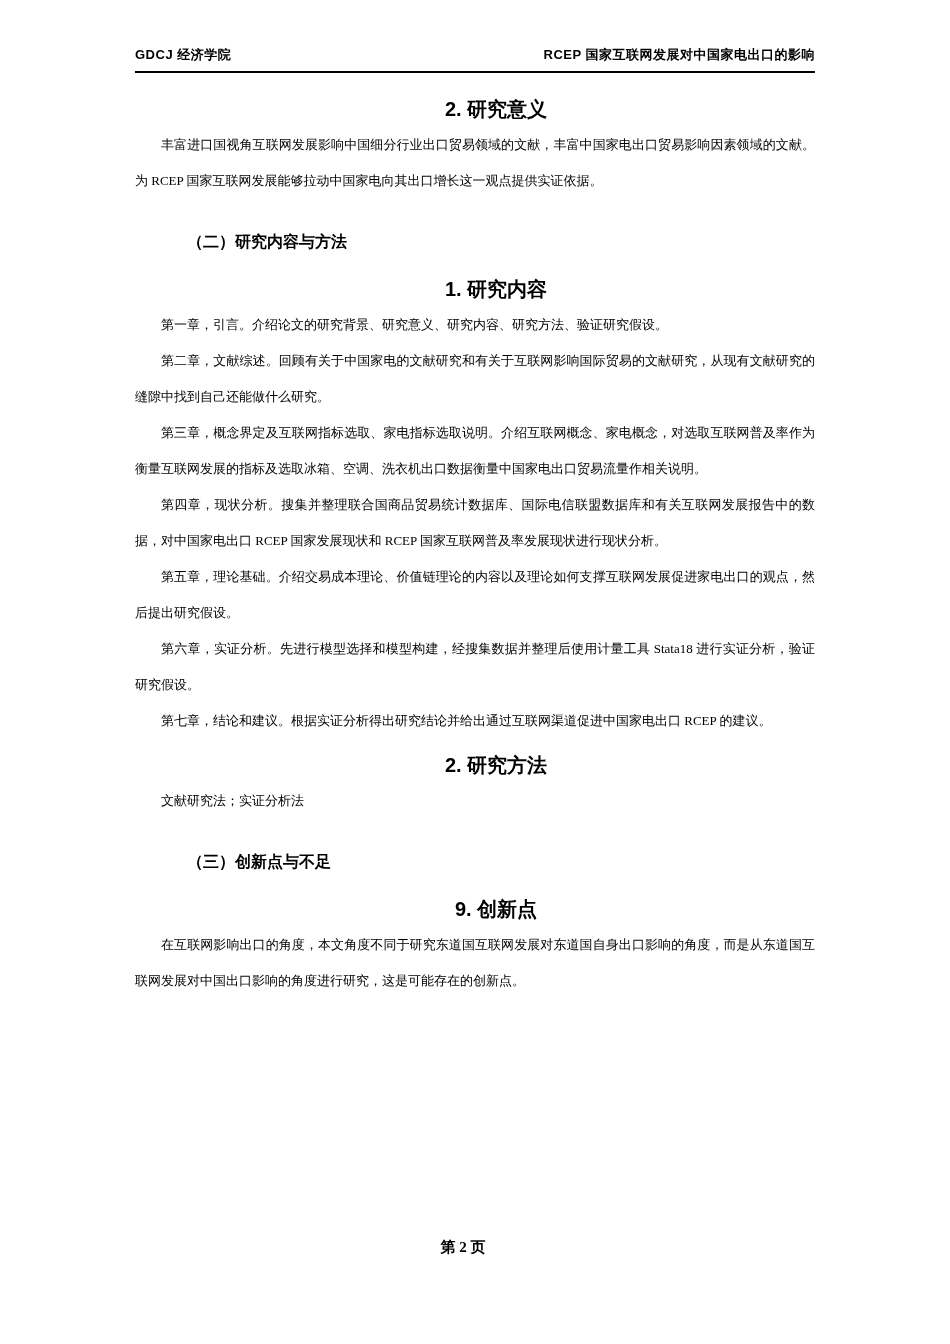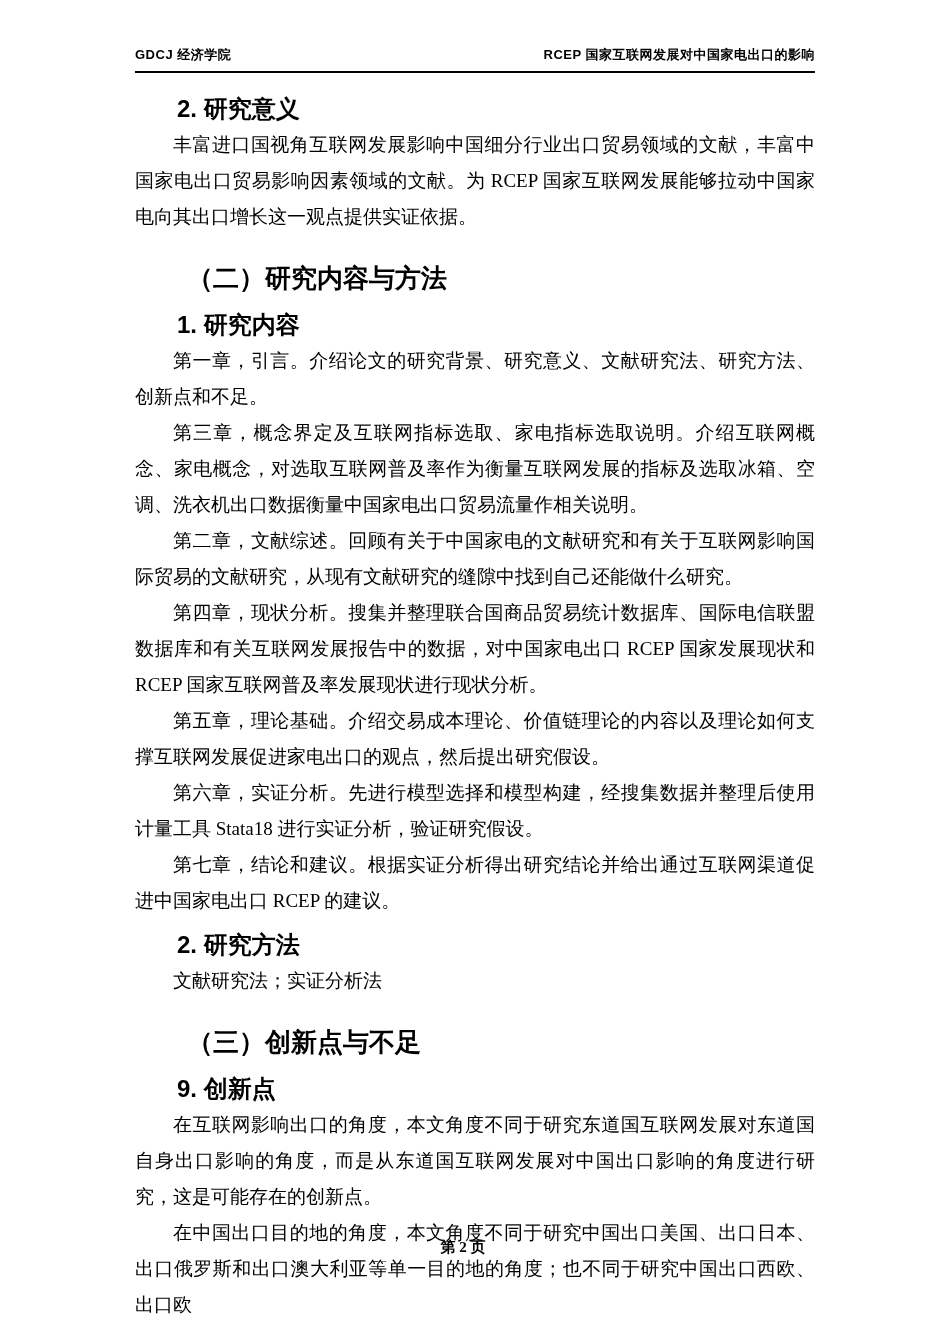--- a/index.html
+++ b/index.html
@@ -26,39 +26,40 @@
     padding-bottom: 7px;
     font-family: "Liberation Sans", sans-serif;
     font-weight: 700;
     font-size: 13px;
     letter-spacing: 0.5px;
     gap: 12px;
   }
   .page-header .hdr-right { text-align: center; }
   .doc-body { margin-top: 4px; }
   p.para {
-    font-size: 19px;
+    font-size: 13px;
     line-height: 36px;
     text-align: justify;
     text-indent: 2em;
     font-family: "Liberation Serif", serif;
   }
   .h-sub {
     font-family: "Liberation Sans", sans-serif;
     font-weight: 700;
-    font-size: 24px;
+    font-size: 20px;
     line-height: 28px;
     padding-left: 42px;
     margin: 12px 0 4px 0;
+    text-align: center;
   }
   .h-sub.first { margin-top: 22px; }
   .h-section {
     font-family: "Liberation Sans", sans-serif;
     font-weight: 700;
-    font-size: 26px;
+    font-size: 16px;
     line-height: 30px;
     padding-left: 52px;
     margin: 28px 0 18px 0;
   }
   .page-footer {
     position: absolute;
     left: 0;
     top: 1238px;
     width: 926px;
     text-align: center;
@@ -77,35 +78,34 @@
     <span class="hdr-right">RCEP 国家互联网发展对中国家电出口的影响</span>
   </div>
 
   <div class="doc-body">
     <div class="h-sub first">2. 研究意义</div>
     <p class="para">丰富进口国视角互联网发展影响中国细分行业出口贸易领域的文献，丰富中国家电出口贸易影响因素领域的文献。为 RCEP 国家互联网发展能够拉动中国家电向其出口增长这一观点提供实证依据。</p>
 
     <div class="h-section">（二）研究内容与方法</div>
 
     <div class="h-sub">1. 研究内容</div>
-    <p class="para">第一章，引言。介绍论文的研究背景、研究意义、文献研究法、研究方法、创新点和不足。</p>
+    <p class="para">第一章，引言。介绍论文的研究背景、研究意义、研究内容、研究方法、验证研究假设。</p>
+    <p class="para">第二章，文献综述。回顾有关于中国家电的文献研究和有关于互联网影响国际贸易的文献研究，从现有文献研究的缝隙中找到自己还能做什么研究。</p>
     <p class="para">第三章，概念界定及互联网指标选取、家电指标选取说明。介绍互联网概念、家电概念，对选取互联网普及率作为衡量互联网发展的指标及选取冰箱、空调、洗衣机出口数据衡量中国家电出口贸易流量作相关说明。</p>
-    <p class="para">第二章，文献综述。回顾有关于中国家电的文献研究和有关于互联网影响国际贸易的文献研究，从现有文献研究的缝隙中找到自己还能做什么研究。</p>
     <p class="para">第四章，现状分析。搜集并整理联合国商品贸易统计数据库、国际电信联盟数据库和有关互联网发展报告中的数据，对中国家电出口 RCEP 国家发展现状和 RCEP 国家互联网普及率发展现状进行现状分析。</p>
     <p class="para">第五章，理论基础。介绍交易成本理论、价值链理论的内容以及理论如何支撑互联网发展促进家电出口的观点，然后提出研究假设。</p>
     <p class="para">第六章，实证分析。先进行模型选择和模型构建，经搜集数据并整理后使用计量工具 Stata18 进行实证分析，验证研究假设。</p>
     <p class="para">第七章，结论和建议。根据实证分析得出研究结论并给出通过互联网渠道促进中国家电出口 RCEP 的建议。</p>
 
     <div class="h-sub">2. 研究方法</div>
     <p class="para">文献研究法；实证分析法</p>
 
     <div class="h-section">（三）创新点与不足</div>
 
     <div class="h-sub">9. 创新点</div>
     <p class="para">在互联网影响出口的角度，本文角度不同于研究东道国互联网发展对东道国自身出口影响的角度，而是从东道国互联网发展对中国出口影响的角度进行研究，这是可能存在的创新点。</p>
-    <p class="para">在中国出口目的地的角度，本文角度不同于研究中国出口美国、出口日本、出口俄罗斯和出口澳大利亚等单一目的地的角度；也不同于研究中国出口西欧、出口欧</p>
   </div>
 
   <div class="page-footer">
     <span>第 2 页</span>
   </div>
 
 </div>
 
 </body></html>

